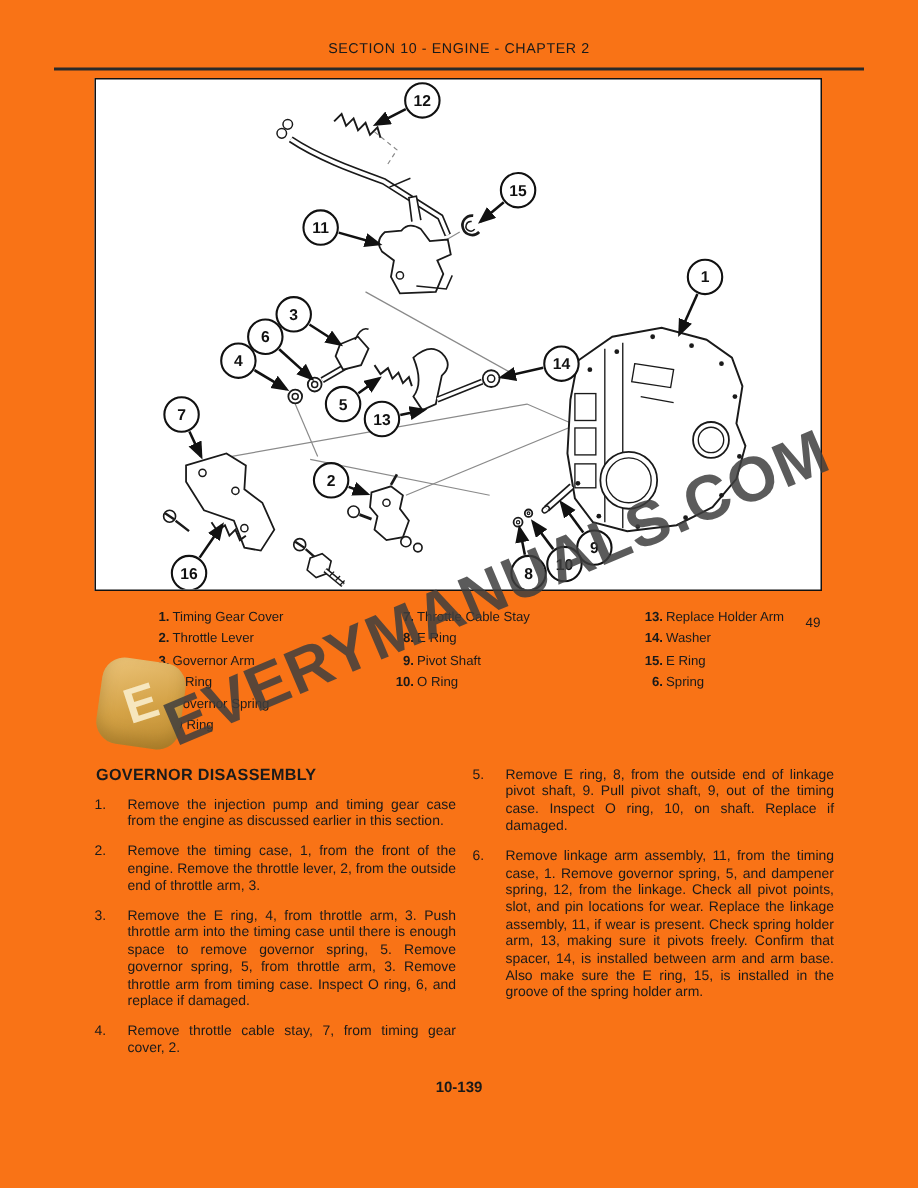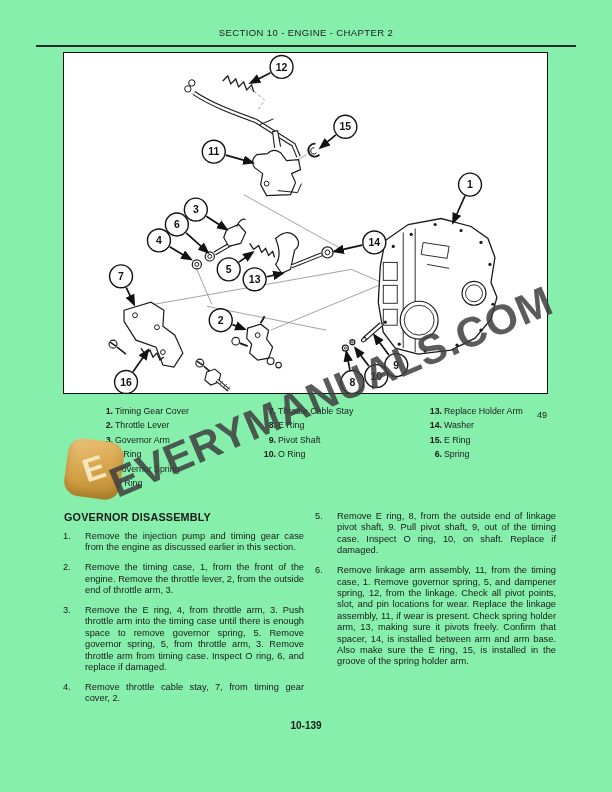--- a/index.html
+++ b/index.html
@@ -1,16 +1,16 @@
 <!DOCTYPE html>
 <html><head>
 <meta charset="utf-8">
 <style>
   html,body{margin:0;padding:0;background:#fff;}
-  .page{position:relative;width:612px;height:792px;background:#86efac;overflow:hidden;
+  .page{position:relative;width:612px;height:792px;background:#f97316;overflow:hidden;
         font-family:"Liberation Sans",sans-serif;color:#1a1a1a;}
   .header{position:absolute;left:36px;right:36px;top:27px;text-align:center;
           font-size:9.5px;letter-spacing:.4px;padding-bottom:7px;border-bottom:2px solid #2a2a2a;}
   .figbox{position:absolute;left:63px;top:52px;width:483px;height:340px;border:1.5px solid #111;background:#fff;}
   .figbox svg{position:absolute;left:0;top:0;}
   .fignum{position:absolute;left:517px;top:410px;width:30px;text-align:right;font-size:9px;}
   .legend{position:absolute;left:63px;top:404px;width:486px;font-size:8.8px;}
   .leg-col{position:absolute;top:0;}
   #leg1{left:30px;width:152px}
   #leg2{left:193px;width:168px}

